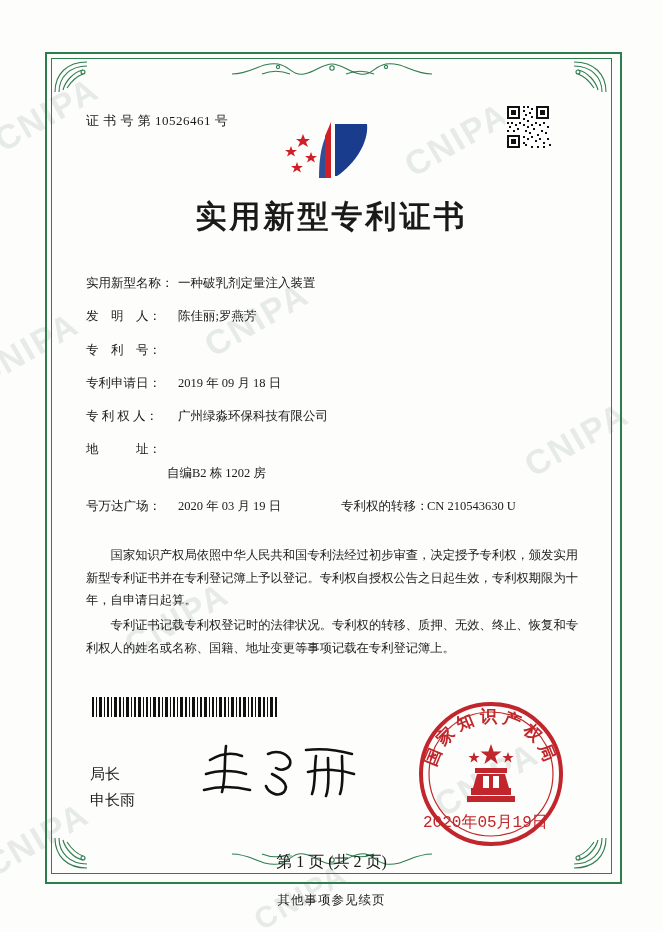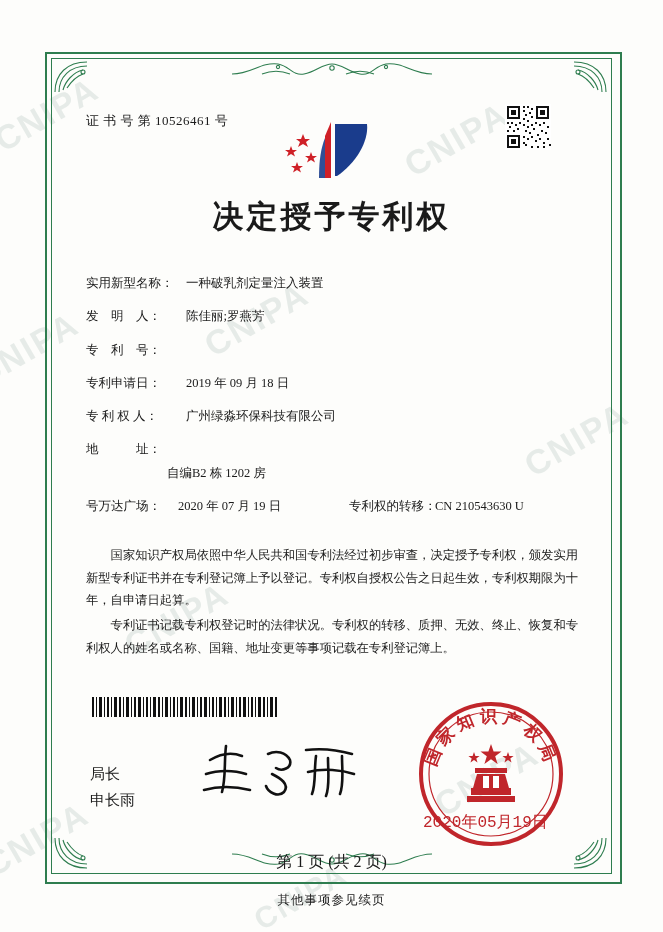--- a/index.html
+++ b/index.html
@@ -131,21 +131,20 @@
     position: absolute;
     left: 86px; top: 274px;
     width: 500px;
     font-size: 12.5px;
     line-height: 1.5;
   }
   .field-row {
     display: flex;
     margin-bottom: 14.5px;
     align-items: center;
-    gap: 8px;
   }
   .field-label {
     width: 92px;
     flex: 0 0 92px;
     white-space: nowrap;
   }
   .field-value {
     flex: 1 1 auto;
   }
   .sub-line {
@@ -374,21 +373,21 @@
         <path d="M44 18 L44 58 L38 58 C38 40, 40 28, 44 18 Z" fill="#1a3c8c" opacity="0.9"></path>
         <g fill="#cf2027">
           <polygon points="22,14 24,19 29,19 25,22 27,27 22,24 17,27 19,22 15,19 20,19"></polygon>
           <polygon points="10,26 11.5,30 16,30 12.5,32.5 14,36.5 10,34 6,36.5 7.5,32.5 4,30 8.5,30"></polygon>
           <polygon points="30,32 31.5,36 36,36 32.5,38.5 34,42.5 30,40 26,42.5 27.5,38.5 24,36 28.5,36"></polygon>
           <polygon points="16,42 17.5,46 22,46 18.5,48.5 20,52.5 16,50 12,52.5 13.5,48.5 10,46 14.5,46"></polygon>
         </g>
       </svg>
     </div>
 
-    <div class="title">决定授予专利权</div>
+    <div class="title">实用新型专利证书</div>
 
     <div class="fields">
 
       <div class="field-row">
         <div class="field-label">实用新型名称：</div>
         <div class="field-value">一种破乳剂定量注入装置</div>
       </div>
 
       <div class="field-row">
         <div class="field-label">发　明　人：</div>
@@ -410,21 +409,21 @@
       </div>
 
       <div class="field-row">
         <div class="field-label">地　　　址：</div>
       </div>
       <div class="sub-line">自编B2 栋 1202 房</div>
 
       <div class="field-row two-col">
         <div class="col-a">
           <div class="field-label">号万达广场：</div>
-          <div class="field-value">2020 年 07 月 19 日</div>
+          <div class="field-value">2020 年 03 月 19 日</div>
         </div>
         <div class="col-b">
           <div class="field-label">专利权的转移：</div>
           <div class="field-value">CN 210543630 U</div>
         </div>
       </div>
 
     </div>
 
     <div class="paragraphs">

